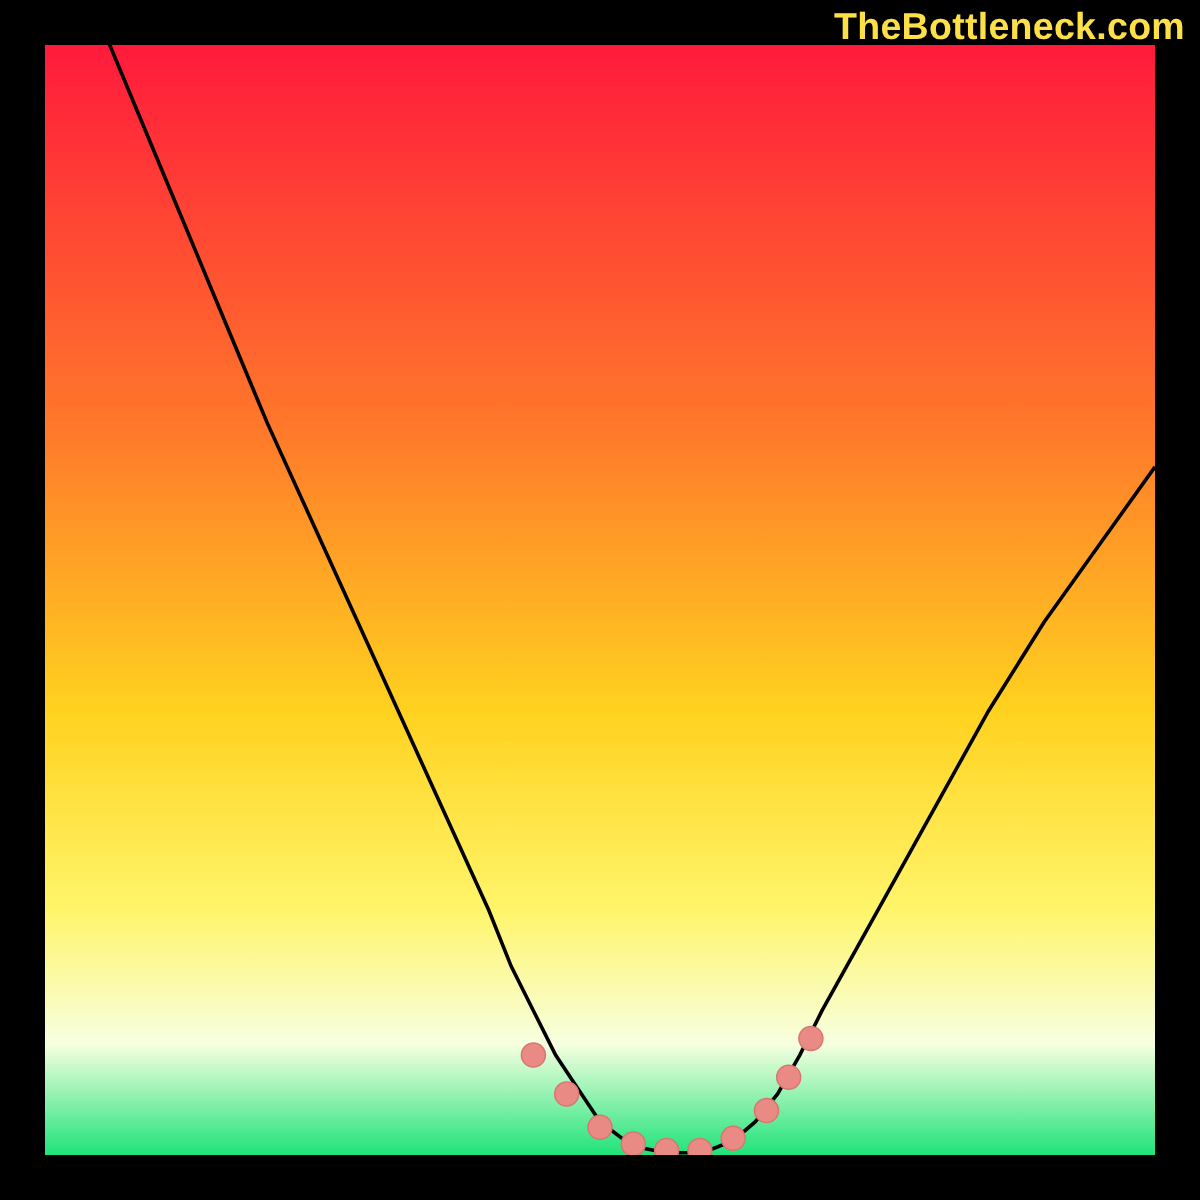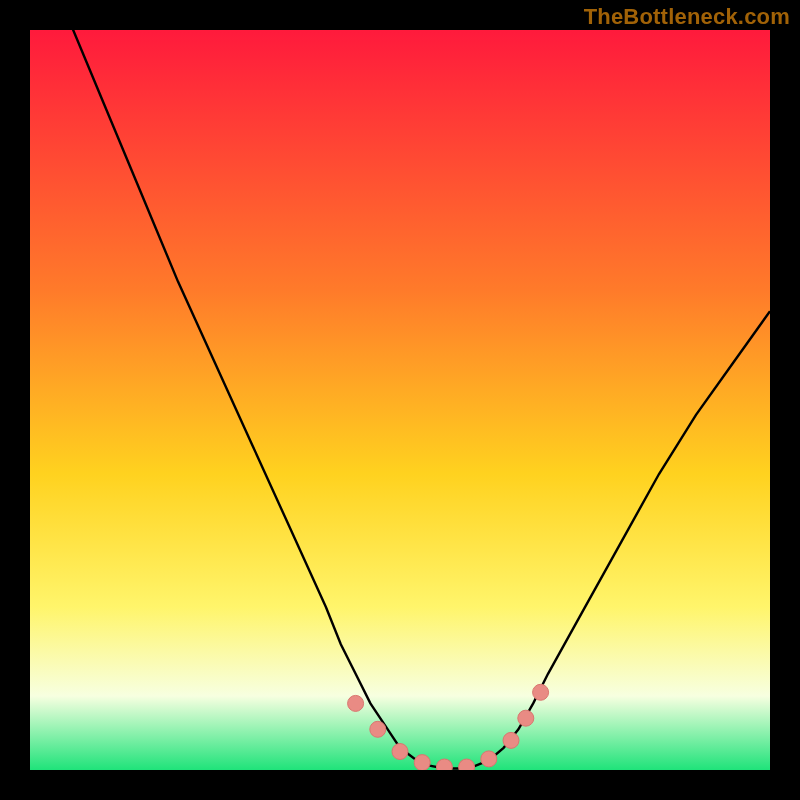--- a/index.html
+++ b/index.html
@@ -16,22 +16,22 @@
     left: 0;
     top: 0;
     width: 800px;
     height: 800px;
     background: #000;
   }
   .watermark {
     position: absolute;
     top: 4px;
     right: 10px;
-    color: #a16207;
-    font-size: 22px;
+    color: #fde047;
+    font-size: 25px;
     font-weight: 600;
     letter-spacing: 0.2px;
     user-select: none;
   }
   .plot {
     position: absolute;
     left: 30px;
     top: 30px;
     width: 740px;
     height: 740px;

